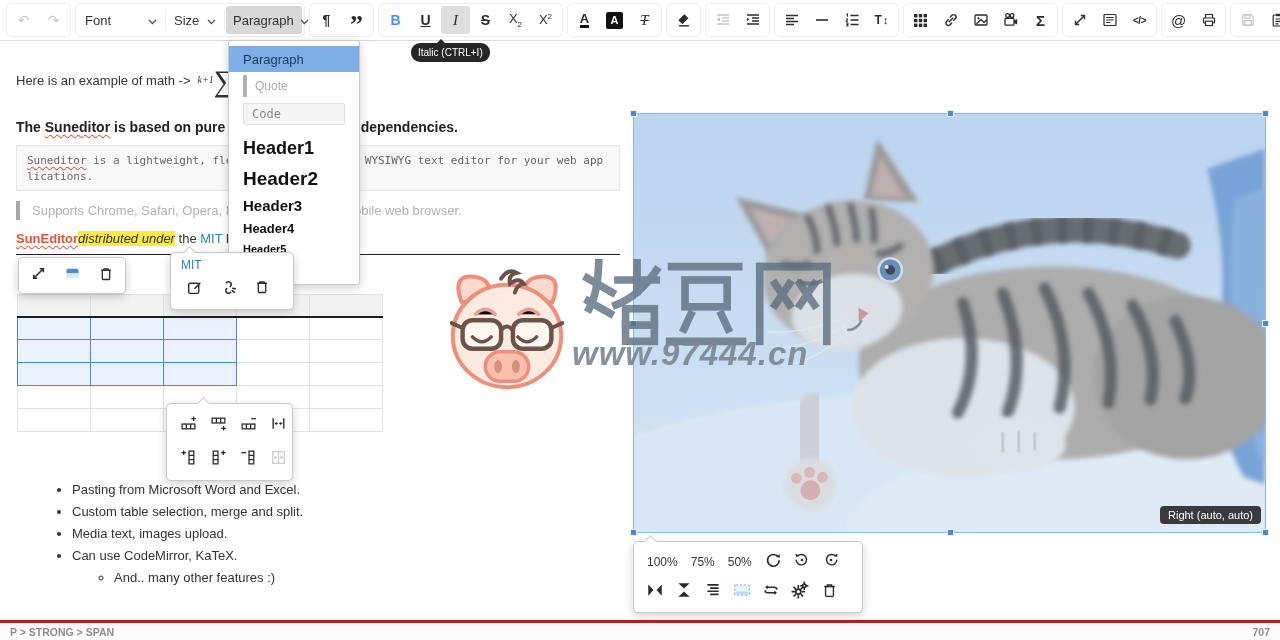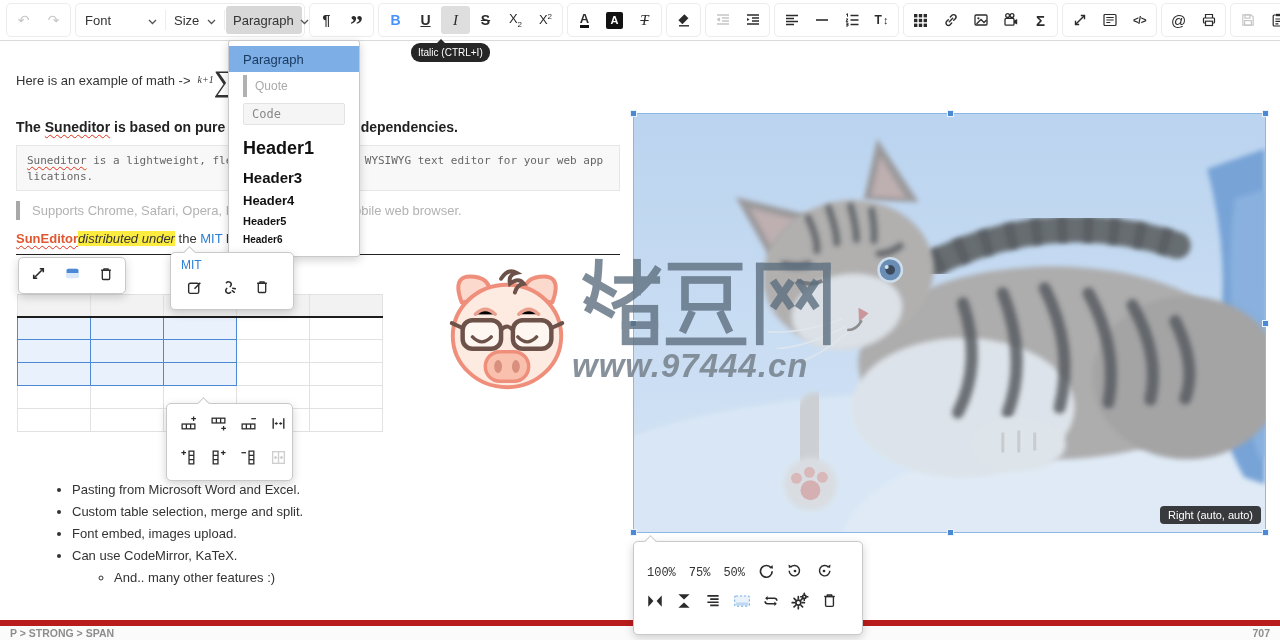--- a/index.html
+++ b/index.html
@@ -71,21 +71,21 @@
   .figure svg{ display:block; width:100%; height:100%; }
   .tint{ position:absolute; inset:0; background:rgba(140,175,220,0.10); }
   .handle{ position:absolute; width:7px; height:7px; background:#4b89d4; border:1px solid #eaf2fb; z-index:6;}
   .img-label{ position:absolute; right:4px; bottom:8px; background:rgba(20,20,20,0.82); color:#fff;
               font-size:11px; padding:3px 8px; border-radius:4px; z-index:6;}
 
   
   .watermark{ position:absolute; left:438px; top:214px; width:420px; height:190px; z-index:8; pointer-events:none;}
   .wm-pig{ position:absolute; left:0; top:8px; }
   .wm-cjk{ position:absolute; left:142px; top:2px; opacity:0.8;}
-  .wm-url{ position:absolute; left:134px; top:92px; font-size:33px; font-weight:bold; font-style:italic;
+  .wm-url{ position:absolute; left:134px; top:80px; font-size:33px; font-weight:bold; font-style:italic;
            color:#7d8894; letter-spacing:1px; opacity:0.92;}
   .sr-only{ position:absolute; width:1px; height:1px; overflow:hidden; clip:rect(0 0 0 0); }
 
   
   .popup{ background:#fff; border:1px solid #c9c9c9; border-radius:5px; box-shadow:0 3px 10px rgba(0,0,0,0.18); position:absolute;}
   .notch{ position:absolute; width:9px; height:9px; background:#fff; border-left:1px solid #c9c9c9; border-top:1px solid #c9c9c9; transform:rotate(45deg);}
 
   .dropdown{ left:228px; top:40px; width:132px; z-index:50; padding:5px 0 8px 0; border-radius:3px;}
   .dd-item{ padding:0 14px; display:flex; align-items:center; cursor:pointer; color:#333;}
   .dd-paragraph{ height:26px; background:#7eaee6; color:#17395e; font-size:13px;}
@@ -106,27 +106,27 @@
   .tooltip .tt-arrow{ position:absolute; top:-4px; left:26px; width:0; height:0;
             border-left:4px solid transparent; border-right:4px solid transparent; border-bottom:4px solid #262626;}
 
   .mini-btn{ width:26px; height:26px; display:flex; align-items:center; justify-content:center; border-radius:3px; cursor:pointer;}
   .table-ctrl{ left:18px; top:257px; height:37px; display:flex; align-items:center; padding:0 6px; gap:8px; z-index:40;}
   .link-popup{ left:170px; top:252px; width:124px; z-index:55; padding:5px 10px 7px 10px;}
   .link-popup .lnk{ font-size:12px; color:#2a7fd6; display:block; margin-bottom:4px; cursor:pointer;}
   .link-popup .row{ display:flex; gap:8px; }
   .table-popup{ left:166px; top:403px; width:127px; z-index:40; padding:8px 8px;}
   .table-popup .grid{ display:grid; grid-template-columns:repeat(4,1fr); row-gap:8px; column-gap:4px; justify-items:center;}
-  .img-ctrl{ left:633px; top:541px; width:230px; z-index:40; padding:16px 8px;font-family:Liberation Mono, monospace;}
+  .img-ctrl{ left:633px; top:541px; width:230px; z-index:40; padding:5px 8px;}
   .img-ctrl .row{ display:flex; align-items:center; gap:3px; height:30px;}
   .size-btn{ font-size:12px; color:#333; padding:3px 5px; border-radius:3px; cursor:pointer;}
 
   
   .statusbar{ position:absolute; left:0; right:0; bottom:0; height:20px; background:#fbfbfb;
-              border-top:6px solid #b91c1c; display:flex; align-items:center; justify-content:space-between;
+              border-top:3px solid #b91c1c; display:flex; align-items:center; justify-content:space-between;
               padding:0 10px; font-size:10.5px; font-weight:bold; color:#8d8d8d; z-index:30;}
 </style>
 </head>
 <body>
 
 <div class="screen">
 
   <div class="toolbar">
     <div class="tb-group">
       <div class="tb-btn disabled">
@@ -434,21 +434,21 @@
             <td></td>
             <td></td>
             <td></td>
           </tr>
         </tbody>
       </table>
 
     <ul class="blk feat-list">
       <li>Pasting from Microsoft Word and Excel.</li>
       <li>Custom table selection, merge and split.</li>
-      <li>Font embed, images upload.</li>
+      <li>Media text, images upload.</li>
       <li>Can use CodeMirror, KaTeX.</li>
       <ul class="feat-nested">
           <li>And.. many other features :)</li>
         </ul>
     </ul>
 
     <figure class="figure">
       <svg viewBox="0 0 633 420" preserveAspectRatio="none">
         <defs>
           <linearGradient id="bgG" x1="0" y1="0" x2="0" y2="1">
@@ -568,20 +568,21 @@
       <div class="wm-url">www.97444.cn</div>
     </div>
 
   </div>
 
   <div class="popup dropdown">
     <div class="dd-item dd-paragraph">Paragraph</div>
     <div class="dd-item dd-quote">Quote</div>
     <div class="dd-item dd-code">Code</div>
     <div class="dd-item dd-h dd-h1">Header1</div>
+    <div class="dd-item dd-h dd-h2">Header2</div>
     <div class="dd-item dd-h dd-h3">Header3</div>
     <div class="dd-item dd-h dd-h4">Header4</div>
     <div class="dd-item dd-h dd-h5">Header5</div>
     <div class="dd-item dd-h dd-h6">Header6</div>
   </div>
 
   <div class="tooltip">
     <div class="tt-arrow"></div>
     <span>Italic (CTRL+I)</span>
   </div>

